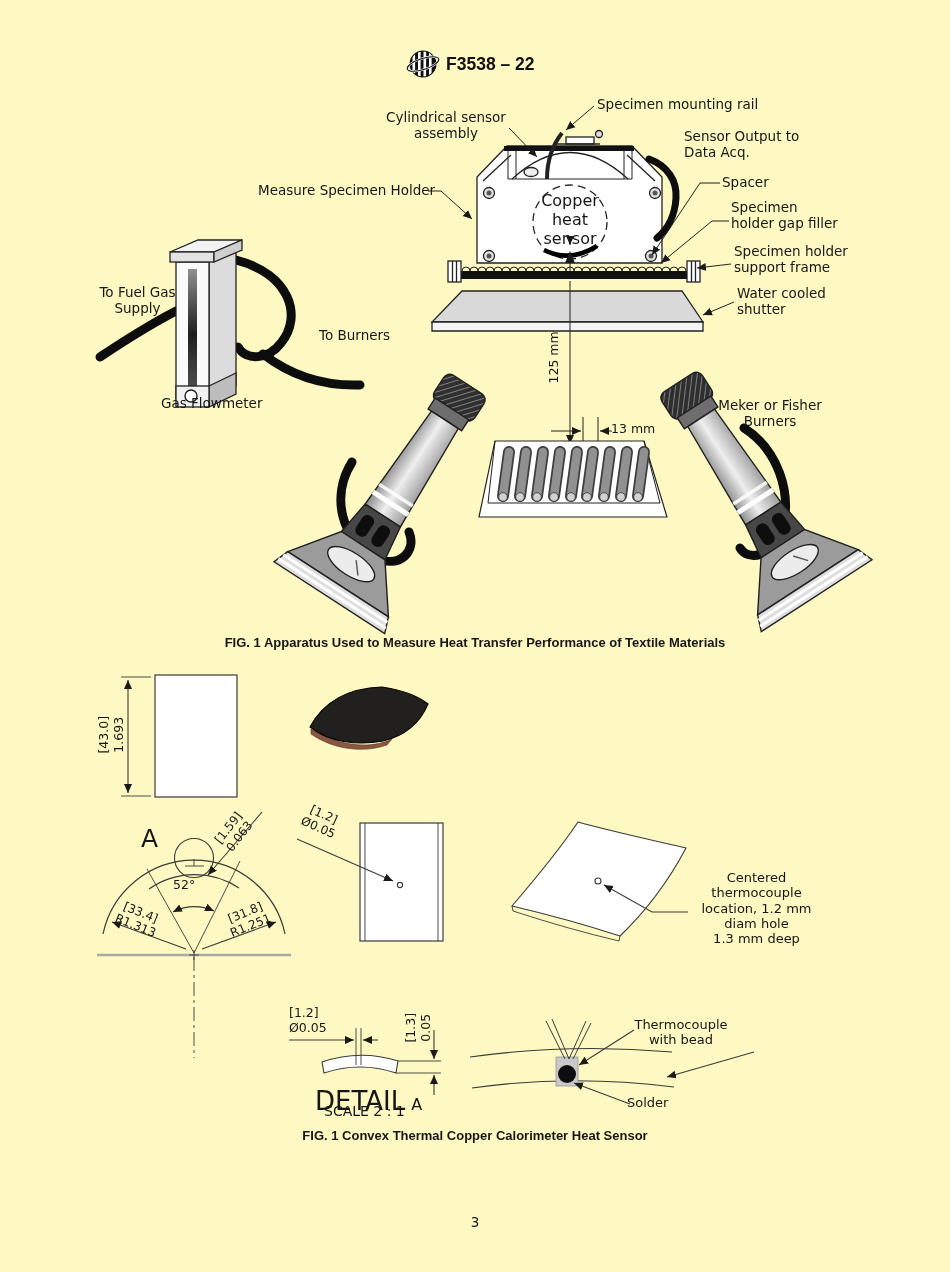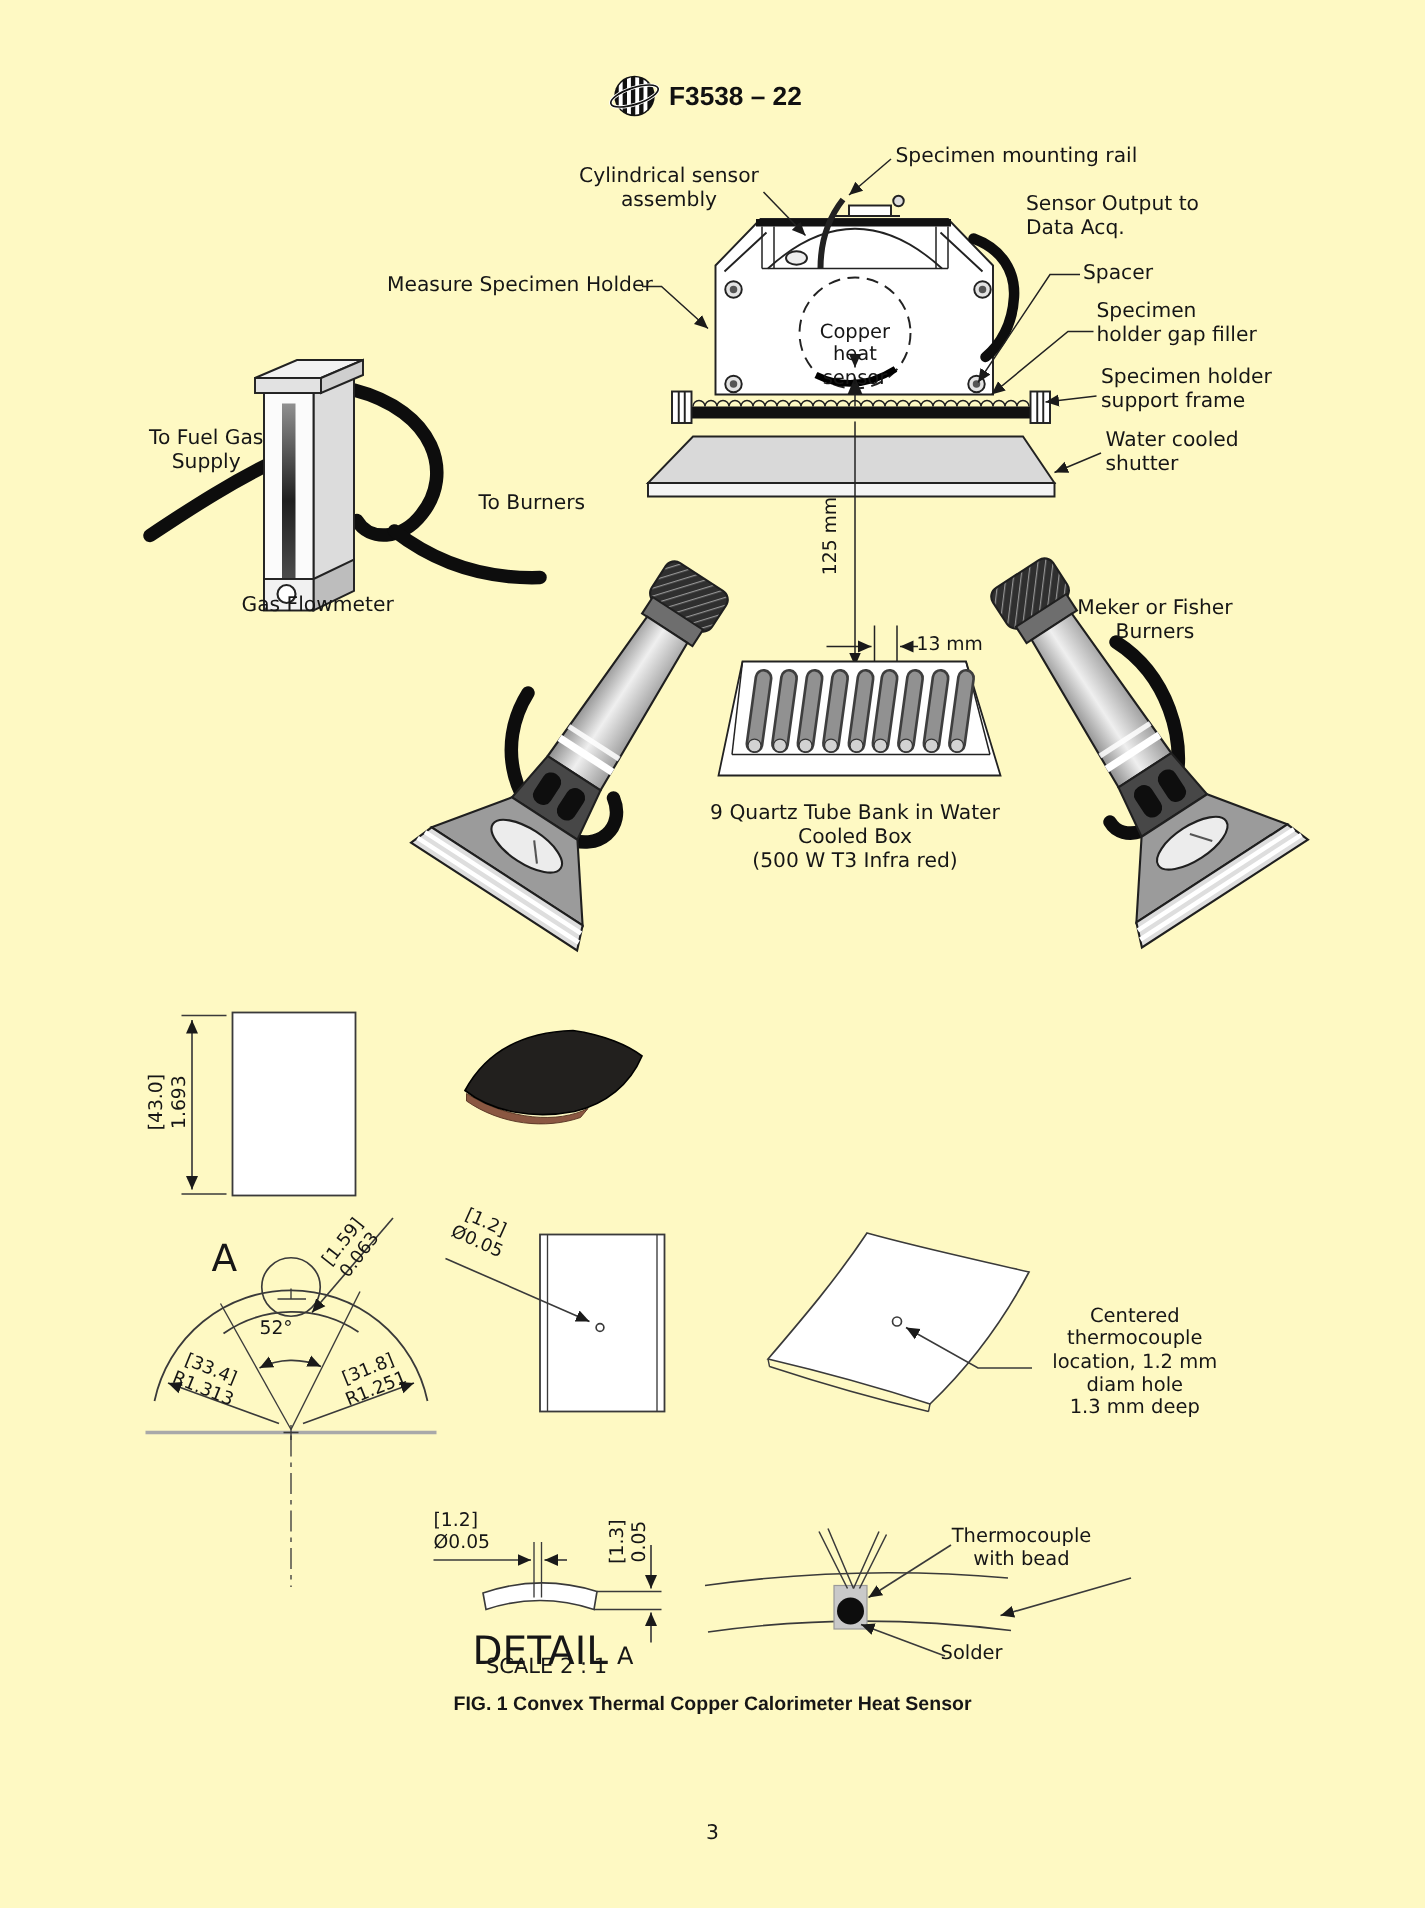--- a/index.html
+++ b/index.html
@@ -285,27 +285,25 @@
   <div class="lbl" style="left:734px;top:244px">Specimen holder
 support frame</div>
   <div class="lbl" style="left:737px;top:286px">Water cooled
 shutter</div>
   <div class="lbl ctr" style="left:95px;top:285px;width:85px">To Fuel Gas
 Supply</div>
   <div class="lbl" style="left:319px;top:328px">To Burners</div>
   <div class="lbl" style="left:161px;top:396px">Gas Flowmeter</div>
   <div class="lbl ctr" style="left:716px;top:398px;width:108px">Meker or Fisher
 Burners</div>
-  <div class="lbl ctr" style="left:534px;top:214px;width:72px;font-size:13px">Copper
+  <div class="lbl ctr" style="left:534px;top:192px;width:72px;font-size:16px">Copper
 heat sensor</div>
   <div class="lbl ctr rot" style="left:524px;top:350px;width:60px;font-size:12.5px;transform:rotate(-90deg)">125 mm</div>
   <div class="lbl" style="left:611px;top:422px;font-size:12.5px">13 mm</div>
-  <div class="lbl ctr" style="left:450px;top:535px;width:240px">9 Quartz Tube Bank in Water
-Cooled Box
-(500 W T3 Infra red)</div>
+  <div class="lbl cap" style="left:0;top:635px">FIG. 1 Apparatus Used to Measure Heat Transfer Performance of Textile Materials</div>
 
   <div class="lbl ctr rot" style="left:80px;top:720px;width:64px;font-size:12.5px;transform:rotate(-90deg)">[43.0]
 1.693</div>
   <div class="lbl" style="left:141px;top:824px;font-size:25px">A</div>
   <div class="lbl ctr rot" style="left:206px;top:818px;width:56px;font-size:12px;transform:rotate(-52deg)">[1.59]
 0.063</div>
   <div class="lbl" style="left:173px;top:878px;font-size:12.5px">52°</div>
   <div class="lbl ctr rot" style="left:106px;top:905px;width:64px;font-size:12px;transform:rotate(22deg)">[33.4]
 R1.313</div>
   <div class="lbl ctr rot" style="left:216px;top:905px;width:64px;font-size:12px;transform:rotate(-22deg)">[31.8]

